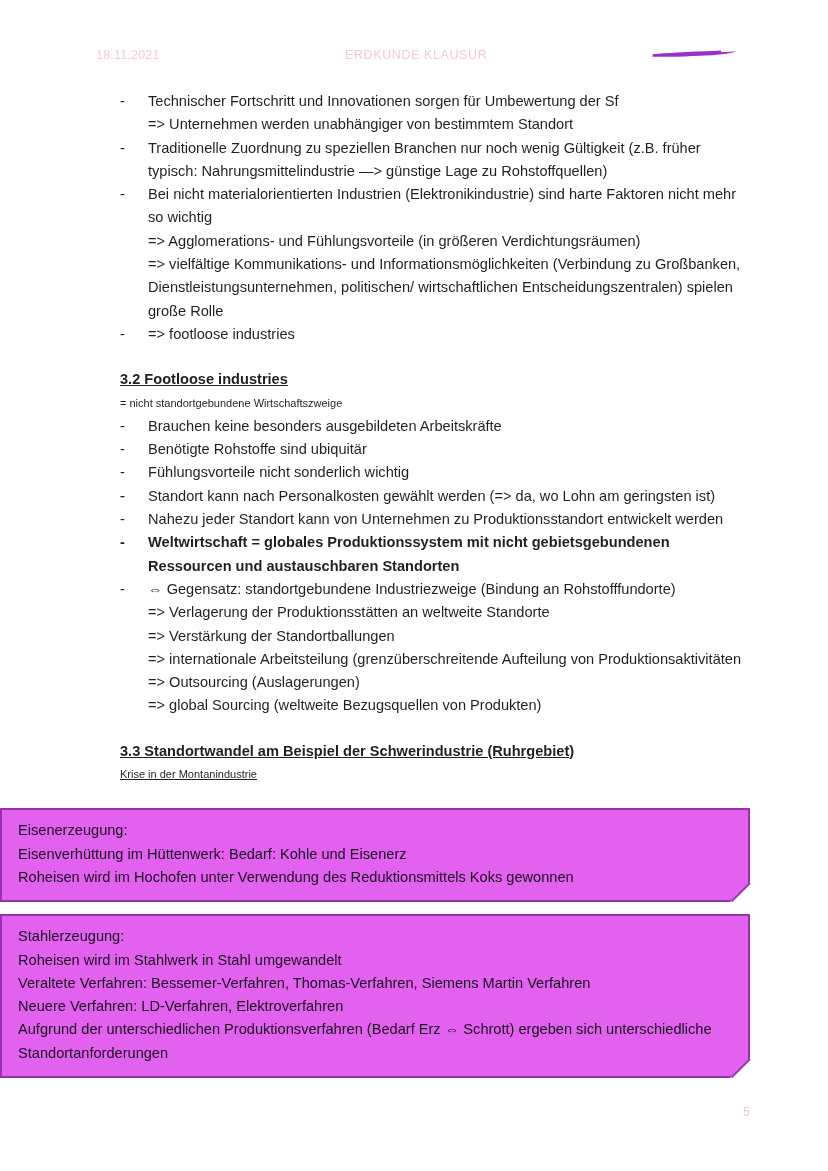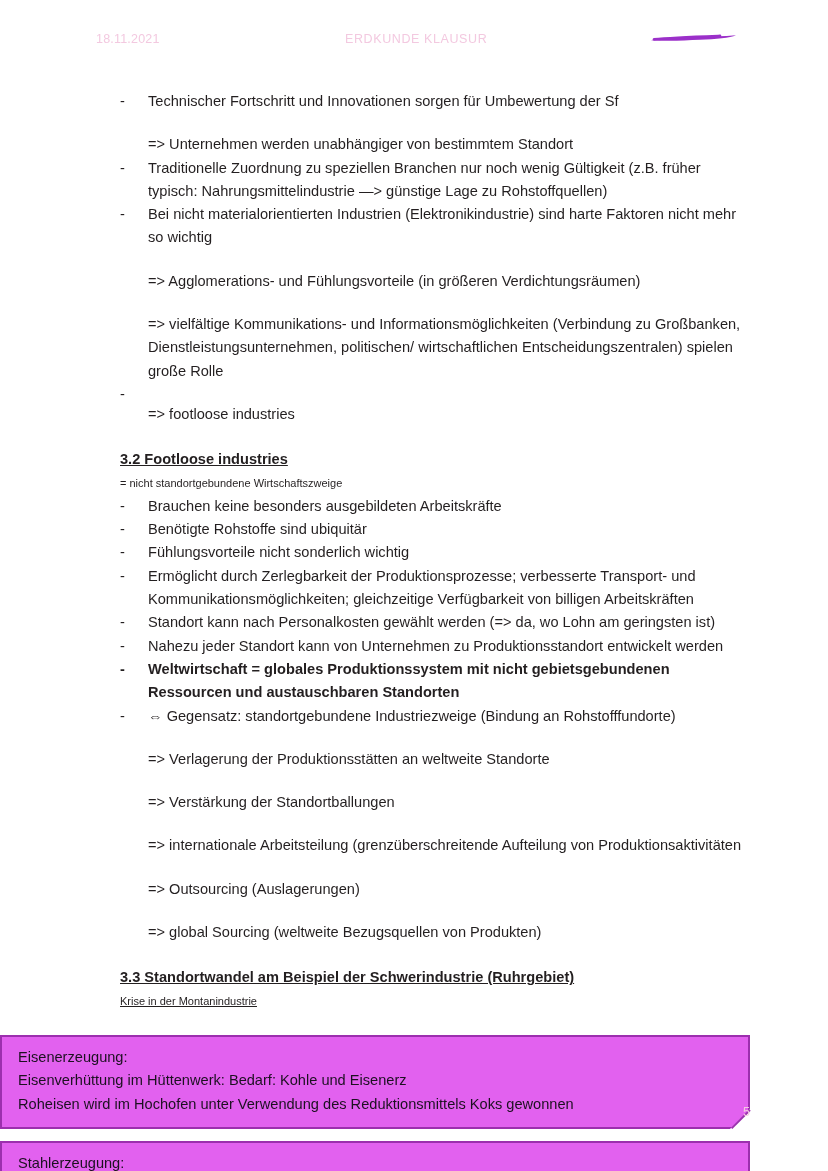--- a/index.html
+++ b/index.html
@@ -14,21 +14,21 @@
     position: relative;
     width: 828px;
     height: 1171px;
     background: #ffffff;
     overflow: hidden;
   }
 
   
   #doc-header {
     position: absolute;
-    top: 30px;
+    top: 46px;
     left: 0;
     width: 828px;
     height: 26px;
   }
   .hdr-date {
     position: absolute;
     left: 96px;
     top: 2px;
     font-size: 12.5px;
     color: #f3c9e0;
@@ -69,21 +69,20 @@
     white-space: pre-wrap;
   }
   .line .dash {
     position: absolute;
     left: 120px;
     top: 0;
     color: #231f20;
   }
   .line.cont {          
     padding-left: 148px;
-    margin-top: 20px;
   }
   .line.bold, .bold {
     font-weight: bold;
   }
   .heading {
     position: relative;
     font-size: 14.6px;
     line-height: 23.3px;
     font-weight: bold;
     color: #231f20;
@@ -177,21 +176,21 @@
     <div class="line cont"><span>=&gt; footloose industries</span></div>
 
     <div class="spacer-md"></div>
 
     <div class="heading">3.2 Footloose industries</div>
     <div class="subheading">= nicht standortgebundene Wirtschaftszweige</div>
 
     <div class="line"><span class="dash">-</span><span>Brauchen keine besonders ausgebildeten Arbeitskräfte</span></div>
     <div class="line"><span class="dash">-</span><span>Benötigte Rohstoffe sind ubiquitär</span></div>
     <div class="line"><span class="dash">-</span><span>Fühlungsvorteile nicht sonderlich wichtig</span></div>
-    <div class="line"><span class="dash">-</span><span>Ermöglicht durch Zerlegbarkeit der Produktionsprozesse; verbesserte Transport- und Kommunikationsmöglichkeiten; gleichzeitige Verfügbarkeit von billigen Arbeitskräften</span></div>
+    <div class="line"><span class="dash">-</span></div>
     <div class="line"><span class="dash">-</span><span>Standort kann nach Personalkosten gewählt werden (=&gt; da, wo Lohn am geringsten ist)</span></div>
     <div class="line"><span class="dash">-</span><span>Nahezu jeder Standort kann von Unternehmen zu Produktionsstandort entwickelt werden</span></div>
     <div class="line bold"><span class="dash">-</span><span>Weltwirtschaft = globales Produktionssystem mit nicht gebietsgebundenen Ressourcen und austauschbaren Standorten</span></div>
     <div class="line"><span class="dash">-</span><span>⇔ Gegensatz: standortgebundene Industriezweige (Bindung an Rohstofffundorte)</span></div>
     <div class="line cont"><span>=&gt; Verlagerung der Produktionsstätten an weltweite Standorte</span></div>
     <div class="line cont"><span>=&gt; Verstärkung der Standortballungen</span></div>
     <div class="line cont"><span>=&gt; internationale Arbeitsteilung (grenzüberschreitende Aufteilung von Produktionsaktivitäten</span></div>
     <div class="line cont"><span>=&gt; Outsourcing (Auslagerungen)</span></div>
     <div class="line cont"><span>=&gt; global Sourcing (weltweite Bezugsquellen von Produkten)</span></div>
 

